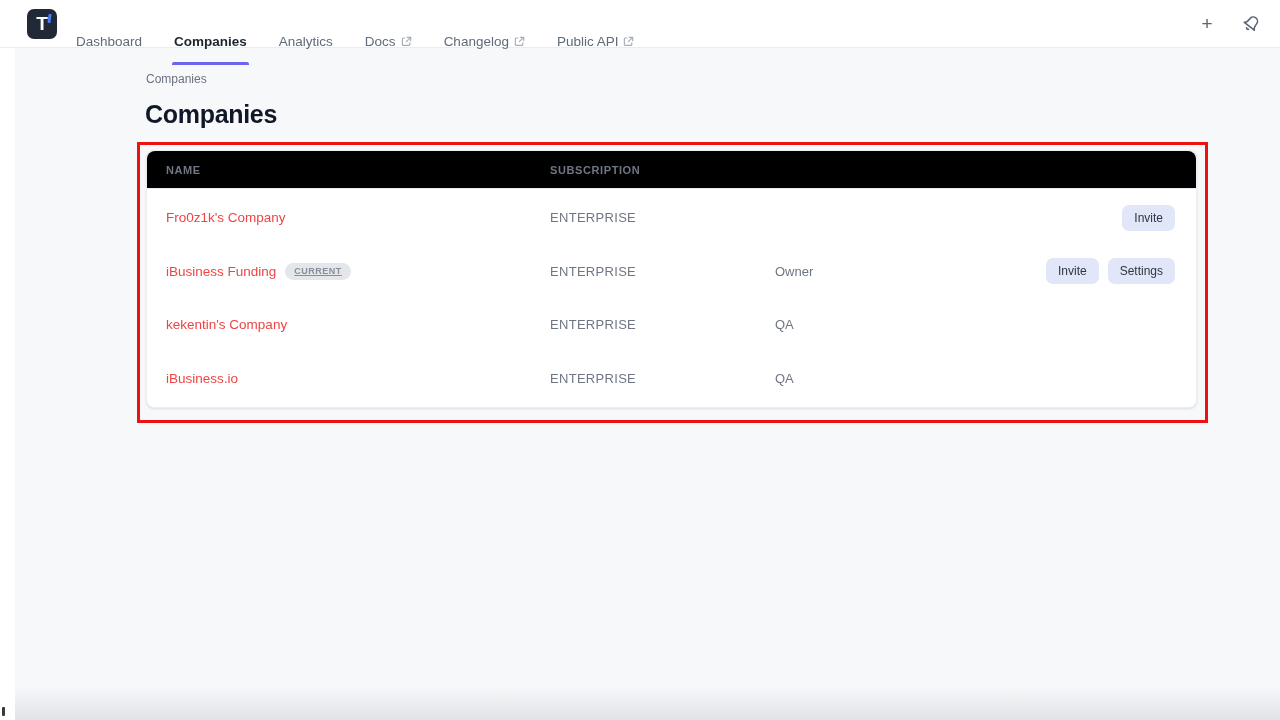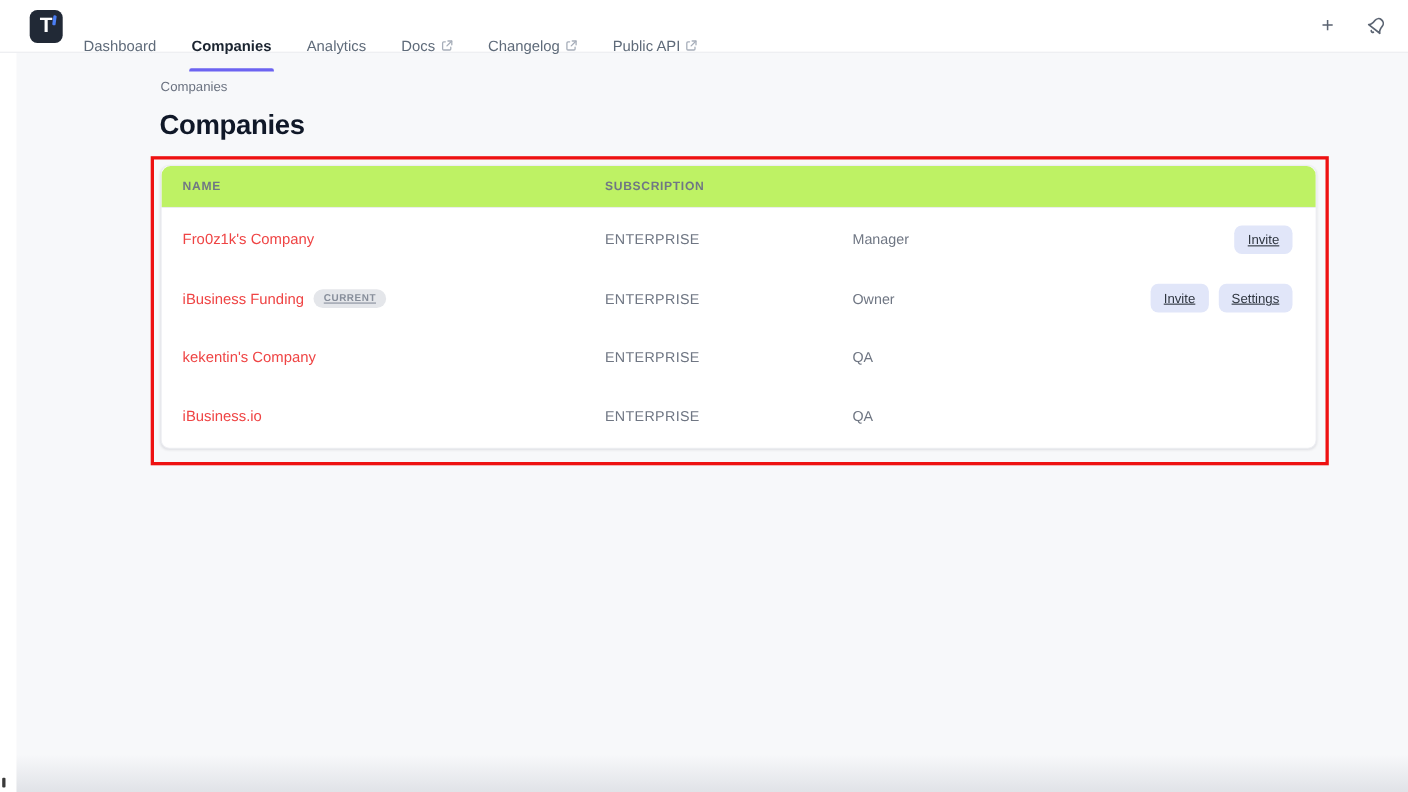--- a/index.html
+++ b/index.html
@@ -67,21 +67,21 @@
   }
 
   
   .card {
     position:absolute; left:131px; top:102px; width:1051px; height:258px;
     background:#ffffff; border:1px solid #edeef2; border-radius:8px;
     box-shadow:0 1px 2px rgba(16,24,40,.05), 0 1px 3px rgba(16,24,40,.06);
     display:flex; flex-direction:column;
   }
   .thead {
-    height:38px; flex:0 0 auto; background:#bef264;
+    height:38px; flex:0 0 auto; background:#000000;
     border-bottom:1px solid #e9ebef; border-radius:8px 8px 0 0;
     display:grid; grid-template-columns:384px 225px 1fr auto; align-items:center;
     padding:0 21px 0 19px;
     font-size:11px; font-weight:600; letter-spacing:.6px; color:#707784;
   }
   .tbody { flex:1; display:flex; flex-direction:column; padding:2px 0; }
   .trow {
     flex:1; display:grid; grid-template-columns:384px 225px 1fr auto;
     align-items:center; padding:0 21px 0 19px; font-size:13px;
   }
@@ -89,21 +89,21 @@
   .company-link { color:#ef4444; text-decoration:none; font-size:13.5px; cursor:pointer; }
   .badge {
     background:#e4e6ea; color:#878e9b; font-size:9px; font-weight:700;
     letter-spacing:.5px; padding:4px 9px; border-radius:999px; line-height:1;text-decoration:underline;
   }
   .cell-sub { color:#6f7683; letter-spacing:.3px; }
   .cell-role { color:#6f7683; }
   .cell-actions { display:flex; gap:9px; justify-content:flex-end; }
   .btn {
     background:#e1e6f9; color:#2f3640; border:none; cursor:pointer;
-    font-family:inherit; font-size:12px; padding:7px 12px; border-radius:7px; line-height:1;text-decoration:underline;
+    font-family:inherit; font-size:12px; padding:7px 12px; border-radius:7px; line-height:1;
   }
 
   
   .annotation-rect {
     position:absolute; left:137px; top:142px; width:1071px; height:281px;
     border:3px solid #ee1111; z-index:20; pointer-events:none;
   }
 
   
   .cursor-artifact {
@@ -180,21 +180,20 @@
       <div></div>
     </div>
 
     <div class="tbody">
 
       <div class="trow">
         <div class="cell-name">
           <a class="company-link">Fro0z1k's Company</a>
         </div>
         <div class="cell-sub">ENTERPRISE</div>
-        <div class="cell-role">Manager</div>
         <div class="cell-actions">
           <button class="btn">Invite</button>
         </div>
       </div>
 
       <div class="trow">
         <div class="cell-name">
           <a class="company-link">iBusiness Funding</a>
           <span class="badge">CURRENT</span>
         </div>

